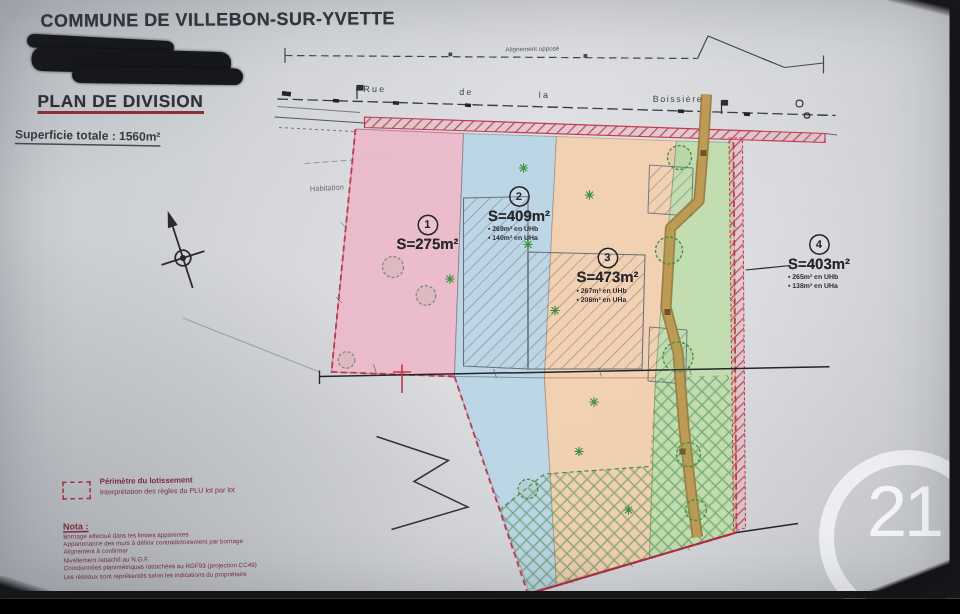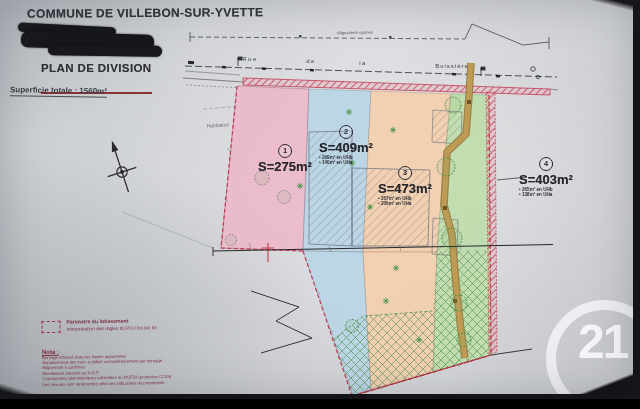--- a/index.html
+++ b/index.html
@@ -13,51 +13,51 @@
       linear-gradient(105deg,#c8cbd0 0%,#d4d6d9 30%,#dcdde0 52%,#d3d5d8 74%,#c6c8cc 92%,#bfc1c6 100%);
   }
   .photo::after{content:"";position:absolute;inset:0;pointer-events:none;
     box-shadow:inset 0 0 46px rgba(55,58,68,.28);}
   svg.plan{position:absolute;left:0;top:0;width:640px;height:409px;font-family:"Liberation Sans",sans-serif;}
 
   
   .hdr-commune{position:absolute;left:27px;top:6px;font-size:12px;font-weight:700;
     color:#33353b;letter-spacing:.3px;transform:rotate(-.4deg);text-shadow:0 0 .5px rgba(45,45,55,.55);}
   .hdr-title{position:absolute;left:25px;top:62px;font-size:11.5px;font-weight:700;color:#2f3136;
-    letter-spacing:.4px;border-bottom:2px solid #8c3038;padding-bottom:18px;transform:rotate(.6deeg);
-    text-shadow:0 0 .5px rgba(45,45,55,.5);margin-left:16px;}
+    letter-spacing:.4px;border-bottom:2px solid #8c3038;padding-bottom:0;transform:rotate(.6deeg);
+    text-shadow:0 0 .5px rgba(45,45,55,.5);}
   .hdr-area{position:absolute;left:10px;top:86px;font-size:8px;font-weight:700;color:#3a3c42;
     border-bottom:1px solid #4a4b50;padding-bottom:1px;transform:rotate(1deg);}
 
   
   .redact span{position:absolute;background:#17181b;box-shadow:0 0 2px rgba(10,10,14,.8);}
   .r1{left:18px;top:25px;width:98px;height:9px;border-radius:5px;transform:rotate(3deg);}
   .r2{left:21px;top:33px;width:133px;height:16px;border-radius:7px;transform:rotate(1.6deg);}
   .r3{left:48px;top:45px;width:114px;height:11px;border-radius:6px;transform:rotate(.8deg);}
 
   
   .plabel{position:absolute;text-align:center;transform:translateX(-50%);color:#26262b;}
   .pnum{display:inline-flex;align-items:center;justify-content:center;width:12px;height:12px;
     border:1.3px solid #26262b;border-radius:50%;font-size:7.5px;font-weight:700;background:rgba(255,255,255,.12);}
-  .parea{font-size:13px;font-weight:700;margin-top:1px;white-space:nowrap;text-shadow:0 0 .4px rgba(40,40,45,.5);}
+  .parea{font-size:10px;font-weight:700;margin-top:1px;white-space:nowrap;text-shadow:0 0 .4px rgba(40,40,45,.5);}
   .pdet{font-size:4.6px;line-height:5.6px;text-align:left;white-space:nowrap;font-weight:700;color:#2c2c31;}
 
   
   .legend{position:absolute;left:42px;top:318px;color:#7a2e3e;transform:rotate(-1deg);}
   .lg-row{display:flex;align-items:flex-start;}
   .lg-sym{width:17px;height:10px;border:1.4px dashed #a23548;margin-right:6px;margin-top:2px;flex:0 0 auto;}
   .lg-l1{font-size:5.2px;font-weight:700;}
   .lg-l2{font-size:4.8px;margin-top:1.5px;}
   .lg-nota{font-size:6px;font-weight:700;text-decoration:underline;margin-top:16px;}
   .lg-note{font-size:4.2px;line-height:4.8px;margin-top:.6px;white-space:nowrap;}
 
   
   .wm-ring{position:absolute;left:546px;top:300px;width:97px;height:97px;border-radius:50%;
     border:10px solid rgba(246,247,250,.78);}
-  .wm-num{position:absolute;left:578px;top:314px;font-size:48px;font-weight:700;letter-spacing:-2px;
+  .wm-num{position:absolute;left:578px;top:314px;font-size:48px;font-weight:400;letter-spacing:-2px;
     color:rgba(248,249,251,.93);}
 
   
   .band-right{position:absolute;right:0;top:0;width:7px;height:100%;background:#101013;}
   .band-bottom{position:absolute;left:0;bottom:0;width:100%;height:5px;background:#101013;}
   .wedge-br{position:absolute;right:0;bottom:0;width:72px;height:28px;
     background:linear-gradient(to top left,#101013 46%,transparent 52%);}
   .wedge-bl{position:absolute;left:0;bottom:0;width:48px;height:15px;
     background:linear-gradient(to top right,#101013 30%,transparent 55%);}
   .wedge-tr{position:absolute;right:0;top:0;width:48px;height:12px;

